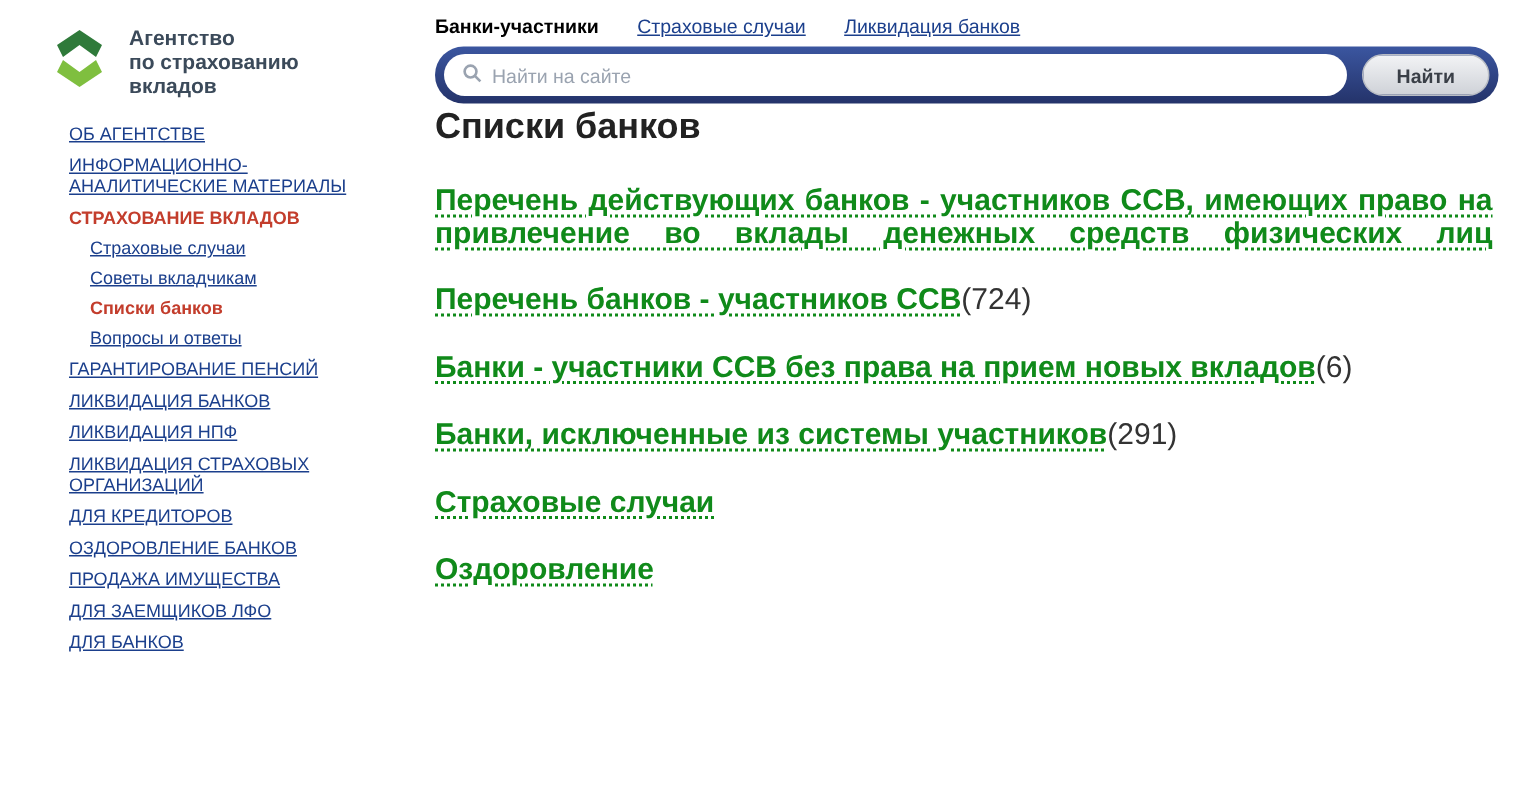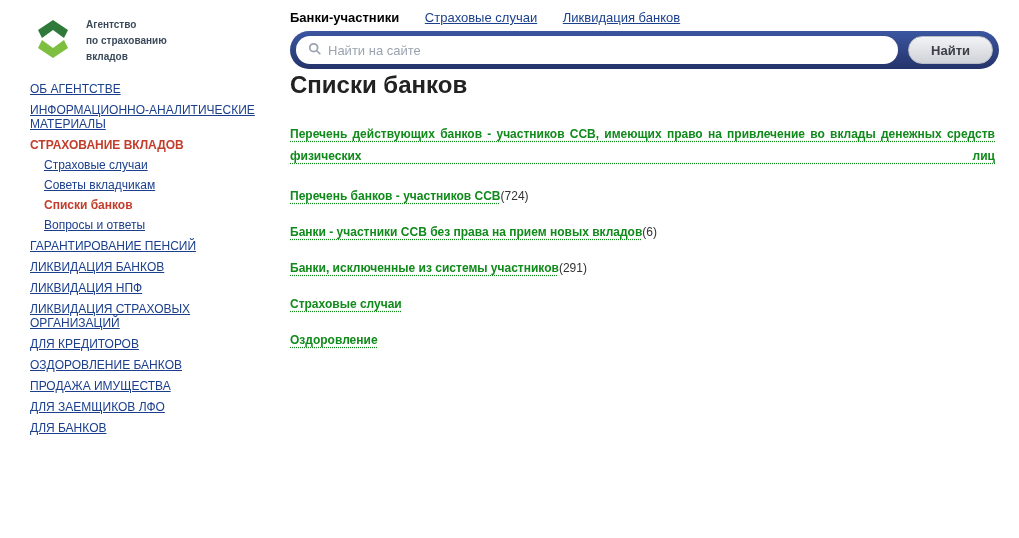--- a/index.html
+++ b/index.html
@@ -3,26 +3,26 @@
 <meta charset="utf-8">
 <style>
   * { box-sizing: border-box; margin: 0; padding: 0; }
   body { font-family: Arial, Helvetica, sans-serif; background: #fff; width: 1019px; height: 538px; overflow: hidden; }
   .page { display: flex; padding: 10px 20px 0 30px; }
   .left-col { width: 235px; flex-shrink: 0; }
   .right-col { flex: 1; padding-left: 25px; }
 
   
   .logo-wrap { display: flex; align-items: center; gap: 10px; height: 62px; margin-bottom: 10px; }
-  .logo-text { font-size: 10px; line-height: 16px; color: #3b4a5a; font-weight: bold; }
+  .logo-text { font-size: 14px; line-height: 16px; color: #3b4a5a; font-weight: bold; }
 
   
   .nav { font-size: 12px; }
   .nav a { color: #1b3f8c; text-decoration: underline; }
-  .nav-item { margin: 7px 0; text-transform: uppercase; }
+  .nav-item { margin: 7px 16px; text-transform: uppercase; }
   .nav-item.active > a { color: #c33d2c; font-weight: bold; text-decoration: none; }
   .nav-sub { padding-left: 14px; text-transform: none; }
   .nav-sub .nav-sub-item { margin: 6px 0; font-size: 12px; }
   .nav-sub .nav-sub-item a { color: #1b3f8c; }
   .nav-sub .nav-sub-item.active a { color: #c33d2c; font-weight: bold; text-decoration: none; }
 
   
   .top-tabs { font-size: 13px; margin-bottom: 6px; }
   .top-tabs a { color: #1b3f8c; text-decoration: underline; margin-right: 22px; }
   .top-tabs a.active { color: #000; text-decoration: none; font-weight: bold; }
@@ -35,21 +35,21 @@
   .search-input::placeholder { color: #9aa3b0; }
   .search-btn { background: #e4e6ea; background: linear-gradient(#f2f3f5, #cfd2d8); border-radius: 16px; height: 28px; padding: 0 22px; margin-left: 10px; font-size: 13px; font-weight: bold; color: #3a3f47; display: flex; align-items: center; cursor: pointer; border: 1px solid #b8bcc4; }
 
   
   .breadcrumb { font-size: 11px; color: #888; margin-top: 10px; }
 
   
   .page-title { font-size: 24px; font-weight: bold; color: #222; margin-top: 2px; margin-bottom: 24px; }
 
   
-  .content-list { font-size: 12px; }
+  .content-list { font-size: 20px; }
   .content-item { margin-bottom: 22px; }
   .content-link { color: #108a1a; font-weight: bold; text-decoration: underline; text-decoration-style: dotted; text-underline-offset: 3px; }
   .content-count { color: #333; font-weight: normal; margin-top: 32px; }
   .content-item.justified { text-align: justify; text-align-last: justify; padding-right: 4px; line-height: 22px; }
 </style>
 </head>
 <body>
 
 <div class="page">
 

